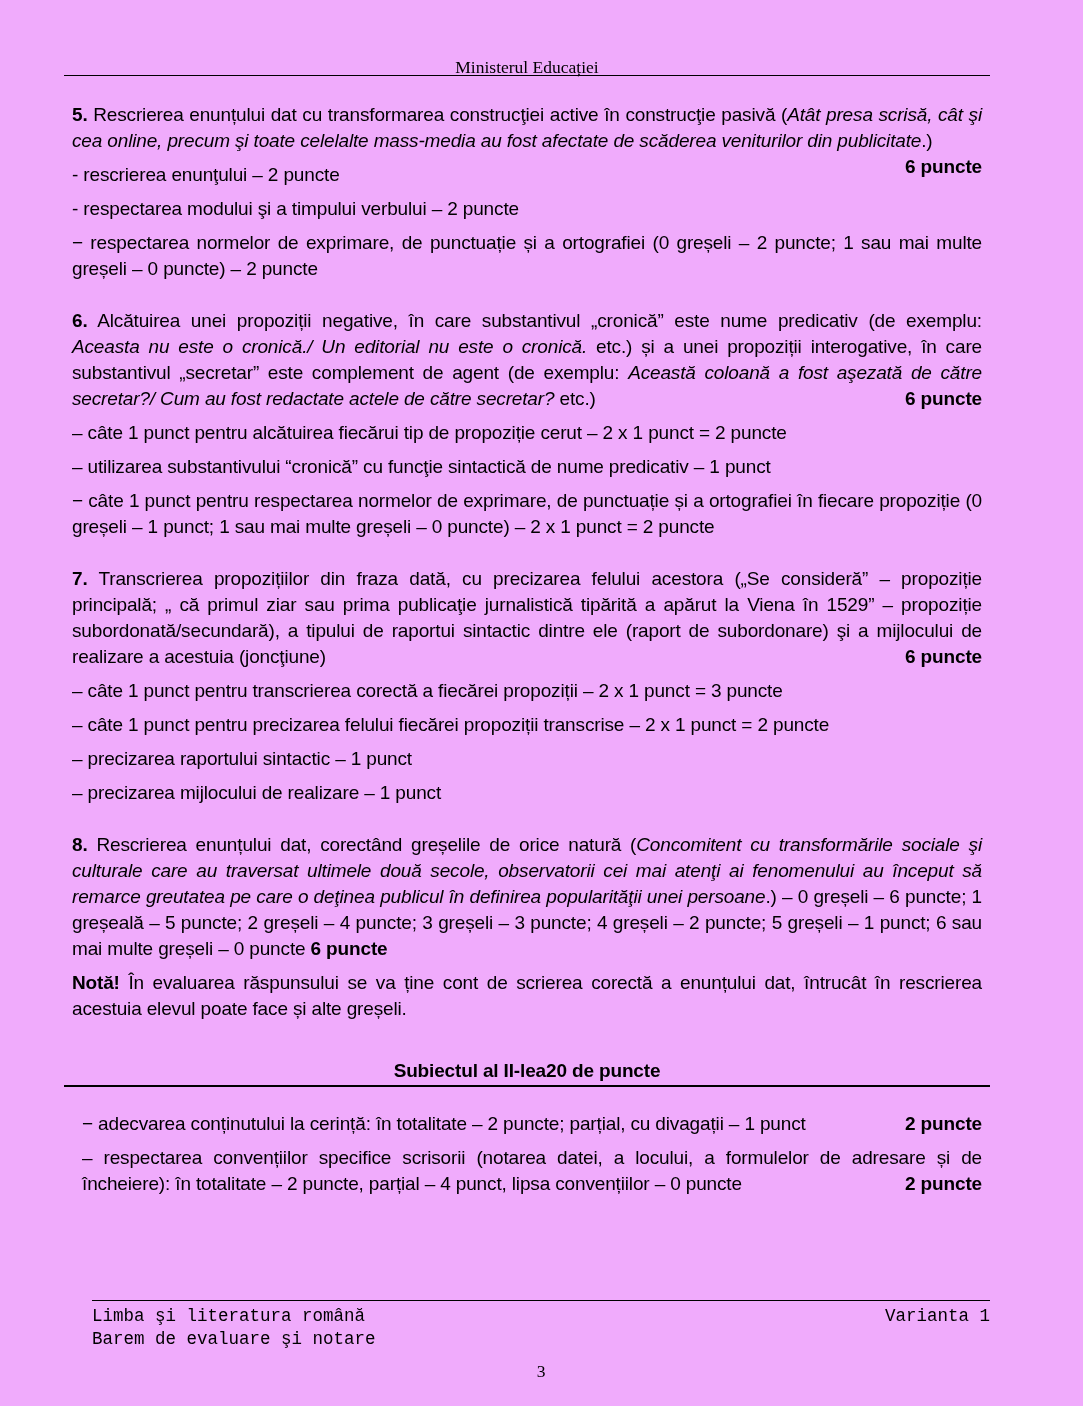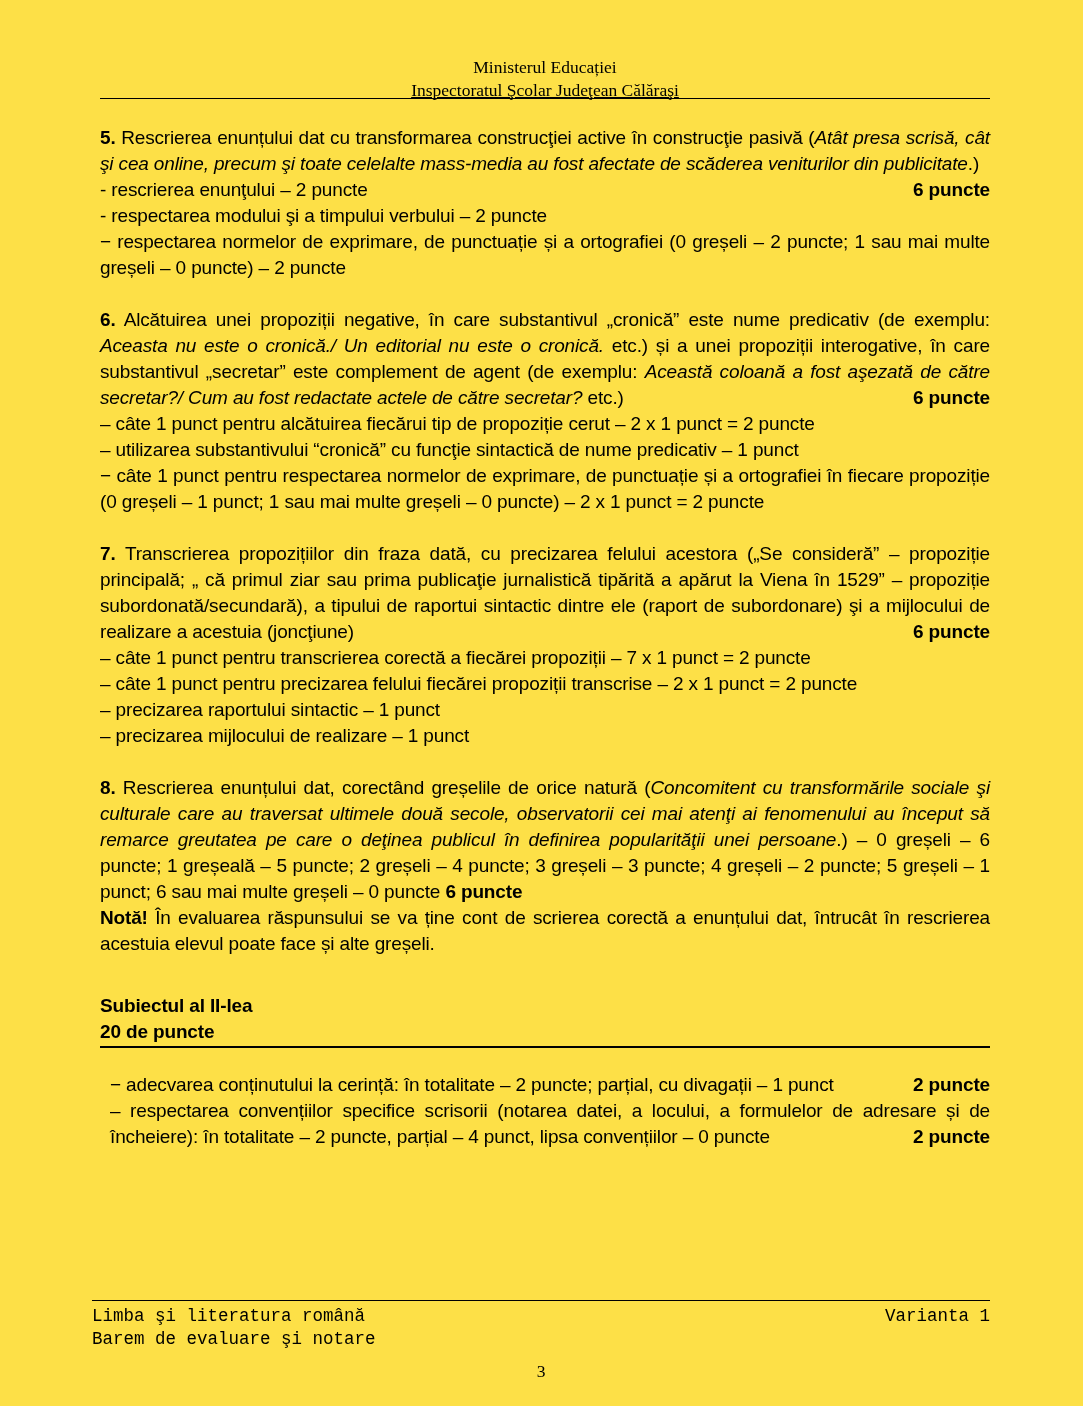--- a/index.html
+++ b/index.html
@@ -1,49 +1,48 @@
 <!DOCTYPE html>
 <html><head>
 <meta charset="utf-8">
 <style>
   html,body { margin:0; padding:0; background:#ffffff; }
   .page {
     position: relative;
     width: 1083px;
     height: 1406px;
     margin: 0 auto;
-    background: #fde047;
+    background: #f0abfc;
     color: #000;
     box-sizing: border-box;
-    padding: 56px 93px 0 100px;
+    padding: 56px 93px 0 64px;
     font-family: "Liberation Sans", sans-serif;
     font-size: 19px;
     line-height: 26px;
     letter-spacing: -0.15px;
     overflow: hidden;
   }
   
   .doc-header { font-family: "Liberation Serif", serif; font-size: 17.5px; line-height: 23px; text-align: center; letter-spacing: 0; }
   .doc-header .l2 { text-decoration: underline; }
   .h-rule { border-bottom: 1.6px solid #000; margin-top: -4px; }
   
-  p { margin: 0; text-align: justify; }
+  p { margin: 8px; text-align: justify; }
   .sec { margin-top: 26px; }
   .b { font-weight: bold; }
   .i { font-style: italic; }
   .pts-right { float: right; font-weight: bold; text-align: right; }
   
   .subject-heading {
     margin-top: 36px;
     display: flex;
-    justify-content: space-between;
+    justify-content: center;
     font-weight: bold;
     border-bottom: 2px solid #000;
     padding-bottom: 1px;
-    flex-direction: column;
   }
   
   .content-block { margin-top: 24px; margin-left: 10px; }
   .content-block .heading { font-weight: bold; }
   
   .doc-footer {
     position: absolute;
     left: 92px;
     right: 93px;
     top: 1300px;
@@ -56,41 +55,40 @@
   .f-row { display: flex; justify-content: space-between; margin-top: 4px; font-family: Liberation Mono, monospace; }
   .f-page { text-align: center; margin-top: 9px; }
 </style>
 </head>
 <body>
 
 <div class="page">
 
   <header class="doc-header">
     <div>Ministerul Educației</div>
-    <div class="l2">Inspectoratul Şcolar Judeţean Călăraşi</div>
   </header>
   <div class="h-rule"></div>
 
   <div class="sec">
     <p class="para"><span class="b">5.</span><span> Rescrierea enunțului dat cu transformarea construcţiei active în construcţie pasivă (</span><span class="i">Atât presa scrisă, cât şi cea online, precum şi toate celelalte mass-media au fost afectate de scăderea veniturilor din publicitate</span><span>.)</span><span class="pts-right">6 puncte</span></p>
     <p>- rescrierea enunţului – 2 puncte</p>
     <p>- respectarea modului şi a timpului verbului – 2 puncte</p>
     <p>− respectarea normelor de exprimare, de punctuație și a ortografiei (0 greșeli – 2 puncte; 1 sau mai multe greșeli – 0 puncte) – 2 puncte</p>
   </div>
 
   <div class="sec">
     <p class="para"><span class="b">6.</span><span> Alcătuirea unei propoziții negative, în care substantivul „cronică” este nume predicativ (de exemplu: </span><span class="i">Aceasta nu este o cronică./ Un editorial nu este o cronică.</span><span> etc.) și a unei propoziții interogative, în care substantivul „secretar” este complement de agent (de exemplu: </span><span class="i">Această coloană a fost aşezată de către secretar?/ Cum au fost redactate actele de către secretar?</span><span> etc.)</span><span class="pts-right">6 puncte</span></p>
     <p>– câte 1 punct pentru alcătuirea fiecărui tip de propoziție cerut – 2 x 1 punct = 2 puncte</p>
     <p>– utilizarea substantivului “cronică” cu funcţie sintactică de nume predicativ – 1 punct</p>
     <p>− câte 1 punct pentru respectarea normelor de exprimare, de punctuație și a ortografiei în fiecare propoziție (0 greșeli – 1 punct; 1 sau mai multe greșeli – 0 puncte) – 2 x 1 punct = 2 puncte</p>
   </div>
 
   <div class="sec">
     <p class="para"><span class="b">7.</span><span> Transcrierea propozițiilor din fraza dată, cu precizarea felului acestora („Se consideră” – propoziție principală; „ că primul ziar sau prima publicaţie jurnalistică tipărită a apărut la Viena în 1529” – propoziție subordonată/secundară), a tipului de raportui sintactic dintre ele (raport de subordonare) şi a mijlocului de realizare a acestuia (joncţiune)</span><span class="pts-right">6 puncte</span></p>
-    <p>– câte 1 punct pentru transcrierea corectă a fiecărei propoziții – 7 x 1 punct = 2 puncte</p>
+    <p>– câte 1 punct pentru transcrierea corectă a fiecărei propoziții – 2 x 1 punct = 3 puncte</p>
     <p>– câte 1 punct pentru precizarea felului fiecărei propoziții transcrise – 2 x 1 punct = 2 puncte</p>
     <p>– precizarea raportului sintactic – 1 punct</p>
     <p>– precizarea mijlocului de realizare – 1 punct</p>
   </div>
 
   <div class="sec">
     <p class="para"><span class="b">8.</span><span> Rescrierea enunțului dat, corectând greșelile de orice natură (</span><span class="i">Concomitent cu transformările sociale şi culturale care au traversat ultimele două secole, observatorii cei mai atenţi ai fenomenului au început să remarce greutatea pe care o deţinea publicul în definirea popularităţii unei persoane</span><span>.) – 0 greșeli – 6 puncte; 1 greșeală – 5 puncte; 2 greșeli – 4 puncte; 3 greșeli – 3 puncte; 4 greșeli – 2 puncte; 5 greșeli – 1 punct; 6 sau mai multe greșeli – 0 puncte </span><span class="b"> 6 puncte</span></p>
     <p><span class="b">Notă!</span><span> În evaluarea răspunsului se va ține cont de scrierea corectă a enunțului dat, întrucât în rescrierea acestuia elevul poate face și alte greșeli.</span></p>
   </div>
 

